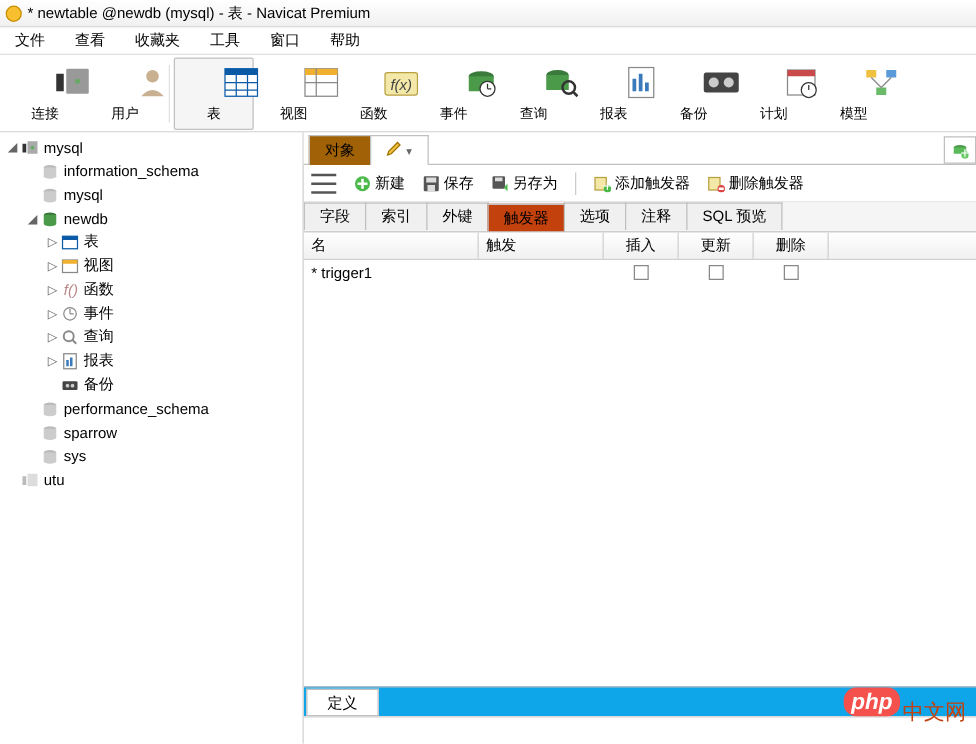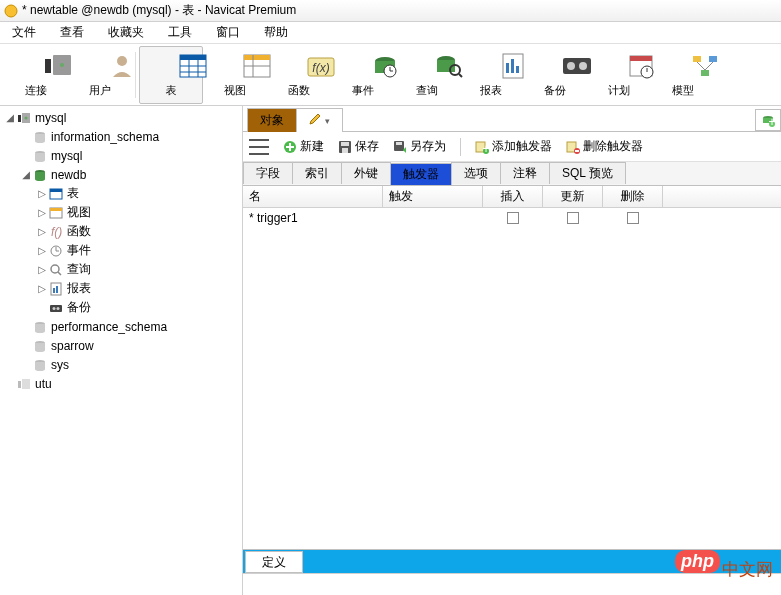--- a/index.html
+++ b/index.html
@@ -25,21 +25,21 @@
     .tab { height: 24px; border: 1px solid #c0c0c0; border-bottom: none; padding: 0 12px; display: flex; align-items: center; gap: 4px; background: #fff; margin-right: -1px; position: relative; top: 1px; }
     .tab.inactive { background: #a16207; }
     .tab-add { margin-left: auto; width: 26px; height: 22px; display: flex; align-items: center; justify-content: center; border: 1px solid #c0c0c0; cursor: default; }
     .actionbar { height: 30px; display: flex; align-items: center; padding: 0 6px; gap: 14px; border-bottom: 1px solid #e0e0e0; }
     .abtn { display: flex; align-items: center; gap: 3px; cursor: default; }
     .abtn .ico { width: 14px; height: 14px; }
     .hamb { width: 20px; height: 16px; display: flex; flex-direction: column; justify-content: space-between; }
     .hamb div { height: 2px; background: #555; }
     .subtabs { height: 24px; display: flex; border-bottom: 1px solid #c0c0c0; background: #f5f5f5; }
     .subtab { height: 22px; border: 1px solid #c0c0c0; border-bottom: none; padding: 0 12px; display: flex; align-items: center; background: #f0f0f0; margin-right: -1px; cursor: default; }
-    .subtab.active { background: #1d4ed8; position: relative; top: 1px; }
+    .subtab.active { background: #c2410c; position: relative; top: 1px; }
     .grid { flex: 1; display: flex; flex-direction: column; overflow: hidden; }
     .ghead { display: flex; height: 22px; border-bottom: 1px solid #d0d0d0; background: linear-gradient(#fff, #f0f0f0); }
     .ghead .cell { border-right: 1px solid #d0d0d0; padding: 0 6px; display: flex; align-items: center; }
     .grow { display: flex; height: 20px; }
     .grow .cell { padding: 0 6px; display: flex; align-items: center; }
     .c0 { width: 140px; } .c1 { width: 100px; } .c2 { width: 60px; justify-content: center; } .c3 { width: 60px; justify-content: center; } .c4 { width: 60px; justify-content: center; }
     .chk { width: 12px; height: 12px; border: 1px solid #888; background: #fff; }
     .bottom-tabs { height: 24px; display: flex; align-items: flex-end; border-top: 1px solid #c0c0c0; background: #0ea5e9; }
     .btab { height: 22px; border: 1px solid #c0c0c0; padding: 0 16px; display: flex; align-items: center; background: #fff; margin-left: 2px; }
     .footer { height: 22px; border-top: 1px solid #d0d0d0; background: #fff; }

